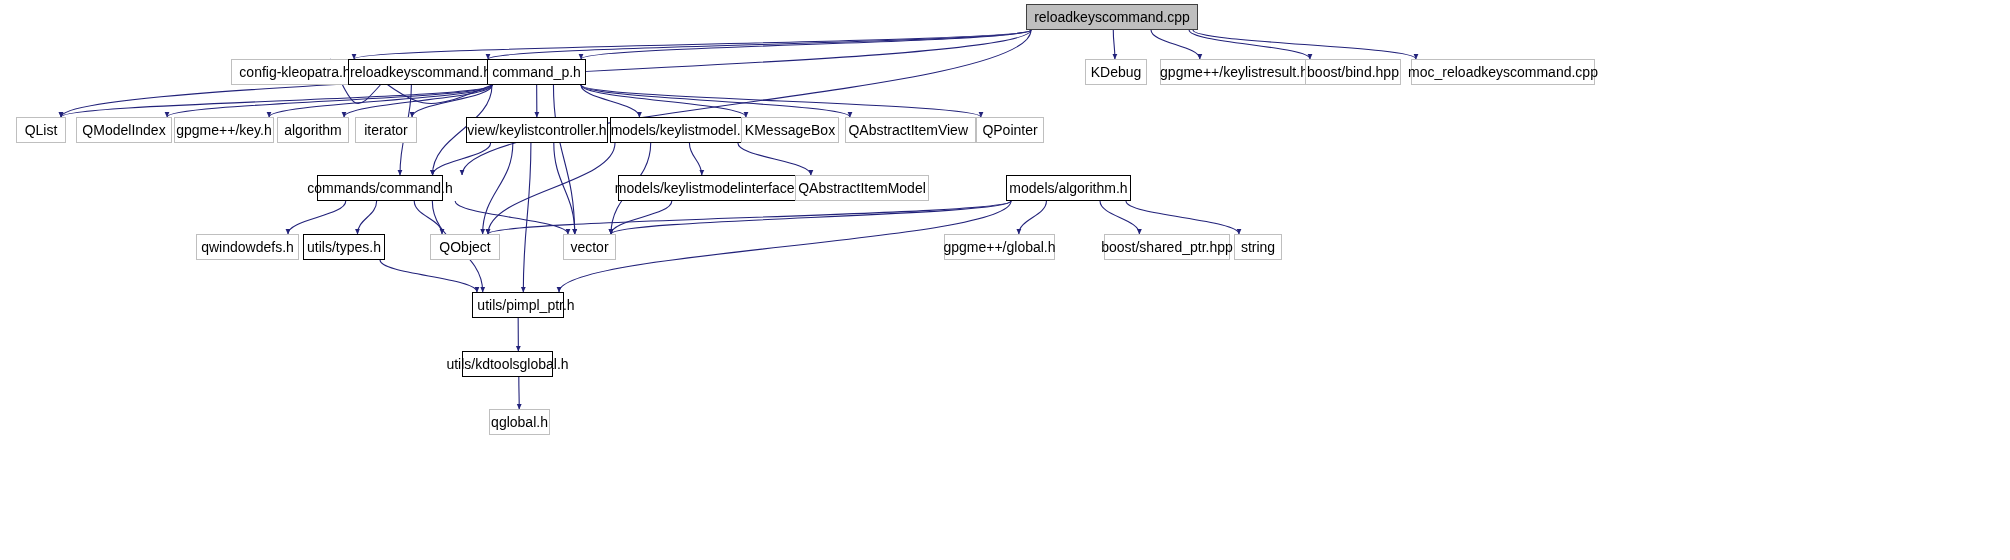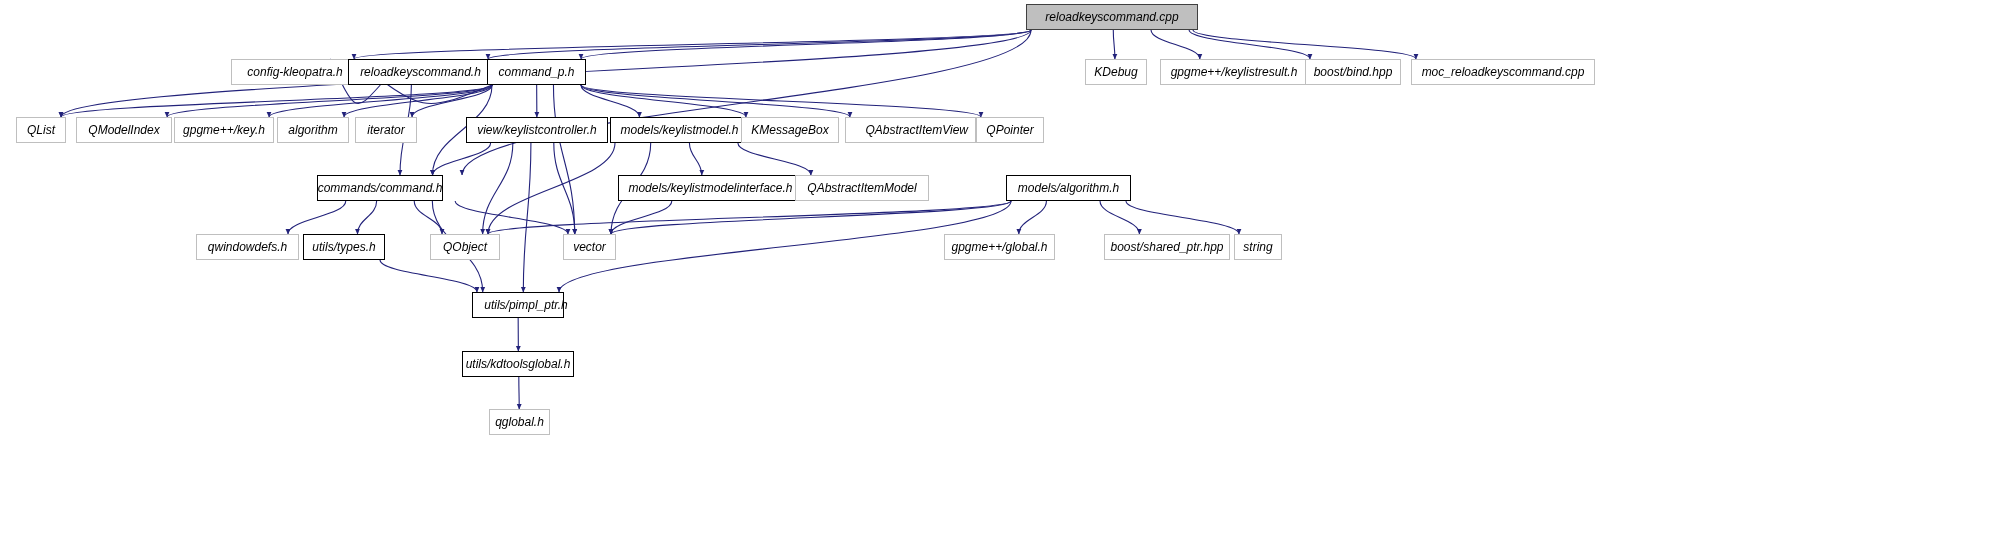--- a/index.html
+++ b/index.html
@@ -32,27 +32,26 @@
     height: 560px;
   }
   .node {
     position: absolute;
     box-sizing: border-box;
     display: flex;
     align-items: center;
     justify-content: center;
     background: #ffffff;
     border: 1px solid #bfbfbf;
-    font-size: 12px;
+    font-size: 14px;
     line-height: 1;
     color: #000000;
     white-space: nowrap;
     height: 26px;
     letter-spacing: 0px;
-    font-style: italic;
   }
   .node.strong {
     border: 1px solid #000000;
   }
   .node.current {
     border: 1px solid #404040;
     background: #bfbfbf;
   }
   .node-label {
     display: block;
@@ -204,20 +203,20 @@
       </div>
       <div class="node" style="left: 1104px; top: 234px; width: 126px;">
         <span class="node-label">boost/shared_ptr.hpp</span>
       </div>
       <div class="node" style="left: 1234px; top: 234px; width: 48px;">
         <span class="node-label">string</span>
       </div>
       <div class="node strong" style="left: 472px; top: 292px; width: 92px; padding-left: 16px;">
         <span class="node-label">utils/pimpl_ptr.h</span>
       </div>
-      <div class="node strong" style="left: 462px; top: 351px; width: 112px;">
+      <div class="node strong" style="left: 462px; top: 351px; width: 91px;">
         <span class="node-label">utils/kdtoolsglobal.h</span>
       </div>
       <div class="node" style="left: 489px; top: 409px; width: 61px;">
         <span class="node-label">qglobal.h</span>
       </div>
     </div>
 </div>
 
 </body></html>

